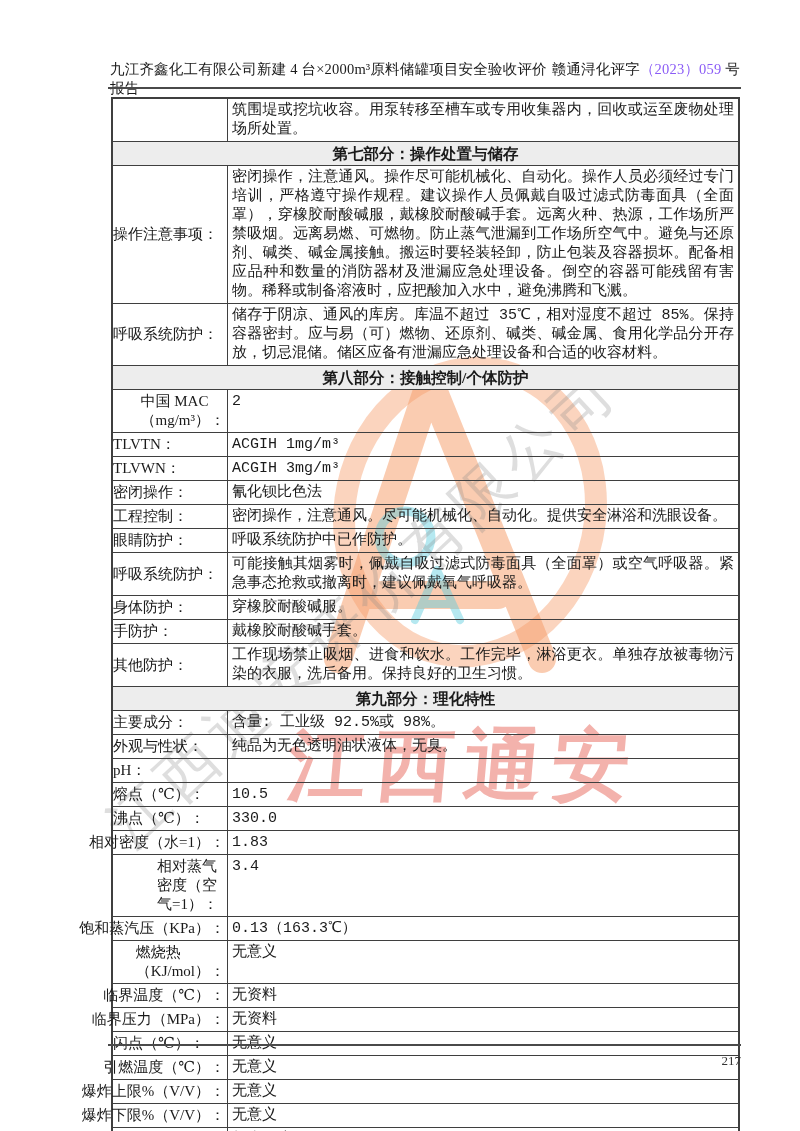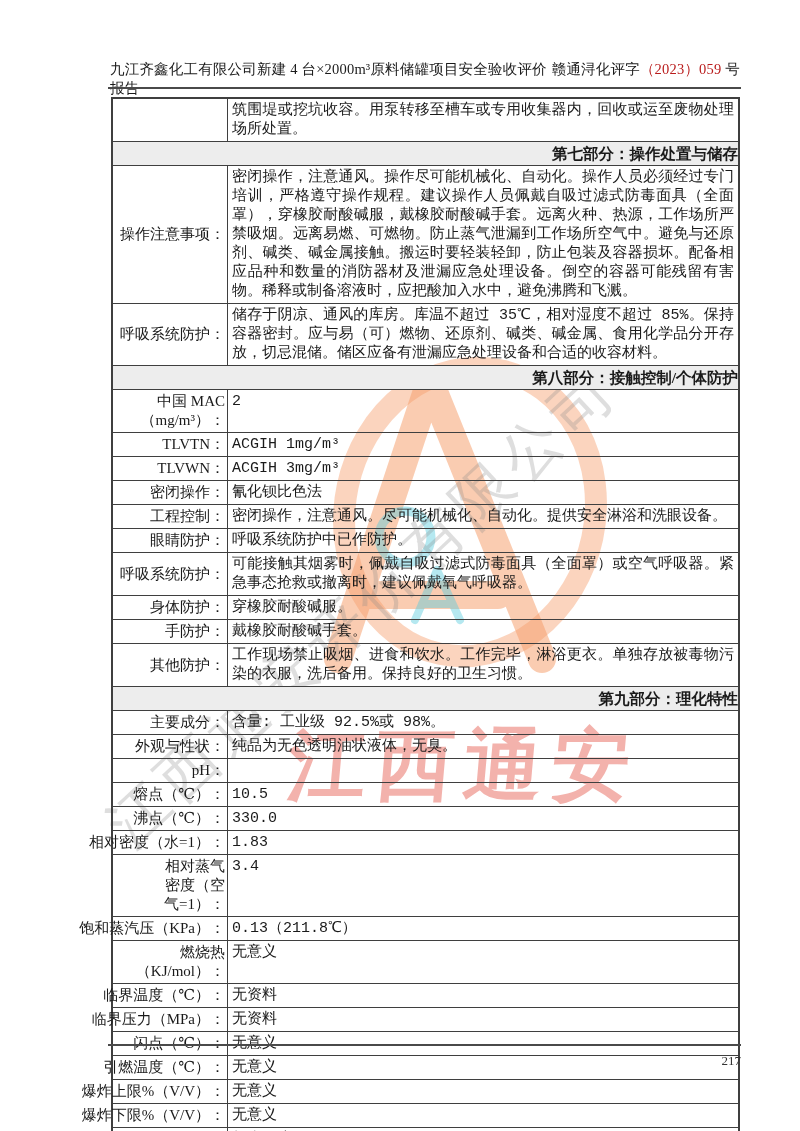--- a/index.html
+++ b/index.html
@@ -22,41 +22,41 @@
   }
   .wm-logo{position:absolute;left:310px;top:352px;}
   
   .content{position:relative;z-index:1;}
   .page-header{
     position:absolute;left:110px;top:60px;width:630px;
     display:flex;justify-content:space-between;align-items:baseline;
     font-size:14.5px;letter-spacing:0.2px;
   }
   .hdr-right{white-space:nowrap;}
-  .red{color:#b91c1c;}
+  .red{color:#8b5cf6;}
   .hdr-rule{position:absolute;left:108px;top:87px;width:633px;height:2px;background:#4a4a4a;}
   
   .msds{
     position:absolute;left:111px;top:97px;width:629px;
     border-collapse:collapse;table-layout:fixed;background:transparent;
     border:2px solid #3f3f3f;
   }
   .msds td{border:1px solid #3f3f3f;vertical-align:top;}
   td.label{
-    width:112px;text-align:right;vertical-align:middle;
+    width:112px;text-align:left;vertical-align:middle;
     padding:2px 2px 2px 0;font-size:15px;line-height:19px;direction:rtl;
   }
   td.label span{direction:ltr;unicode-bidi:isolate;display:inline-block;white-space:nowrap;}
   td.label.wrap span{white-space:normal;margin-left:44px;}
   td.value{
     padding:2px 4px;font-size:15px;line-height:19px;text-align:justify;
     font-family:Liberation Mono, monospace;
   }
   td.section{
-    background:#ededed;text-align:right;font-weight:700;font-size:15.5px;
+    background:#ededed;text-align:center;font-weight:700;font-size:15.5px;
     padding:2px 0;line-height:19px;
   }
   
   .ftr-rule{position:absolute;left:108px;top:1044px;width:633px;height:2px;background:#4a4a4a;}
   .page-number{
     position:absolute;left:108px;top:1053px;width:633px;text-align:right;
     font-size:13px;color:#333;
   }
 </style>
 </head>
@@ -170,21 +170,21 @@
         <tr>
           <td class="label"><span>相对密度（水=1）：</span></td>
           <td class="value">1.83</td>
         </tr>
         <tr>
           <td class="label wrap"><span>相对蒸气密度（空气=1）：</span></td>
           <td class="value">3.4</td>
         </tr>
         <tr>
           <td class="label"><span>饱和蒸汽压（KPa）：</span></td>
-          <td class="value">0.13（211.8℃）</td>
+          <td class="value">0.13（163.3℃）</td>
         </tr>
         <tr>
           <td class="label wrap"><span>燃烧热（KJ/mol）：</span></td>
           <td class="value">无意义</td>
         </tr>
         <tr>
           <td class="label"><span>临界温度（℃）：</span></td>
           <td class="value">无资料</td>
         </tr>
         <tr>

